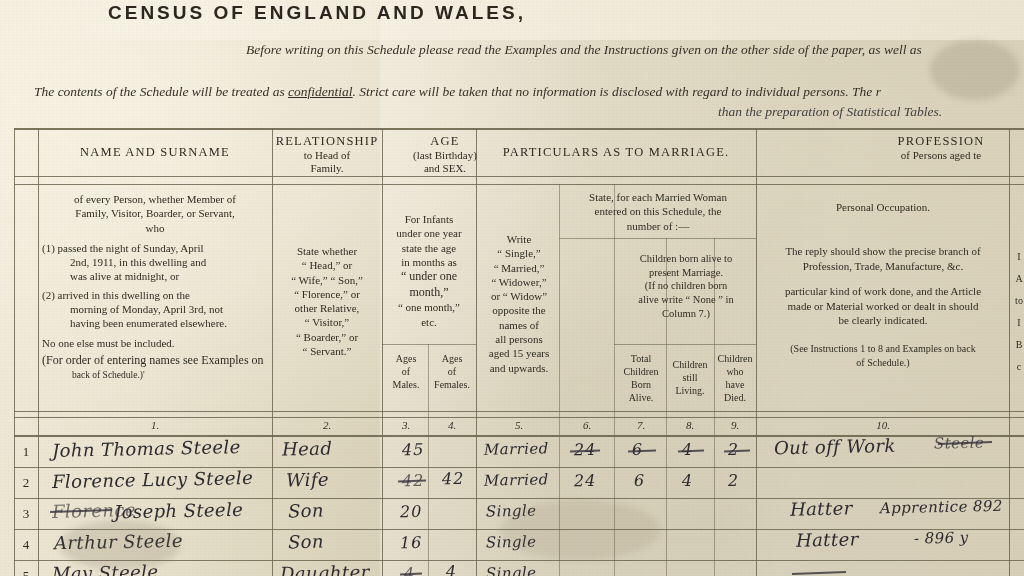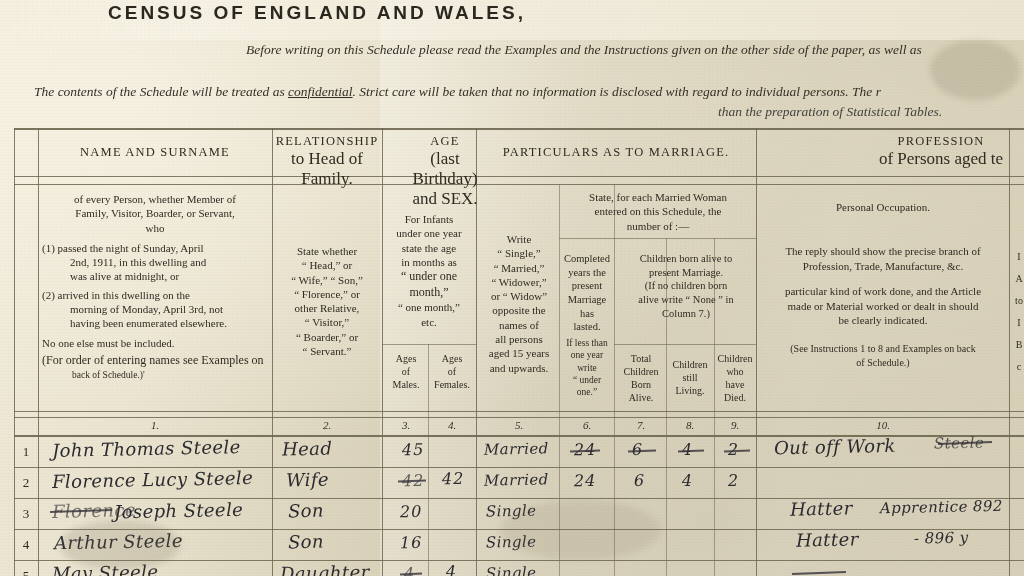--- a/index.html
+++ b/index.html
@@ -124,21 +124,21 @@
     color: #2e2b22;
     line-height: 1.18;
   }
   .hdr .big {
     font-size: 12.5px;
     letter-spacing: 1.2px;
     font-variant: small-caps;
     text-transform: uppercase;
   }
   .hdr .sm {
-    font-size: 17px;
+    font-size: 11px;
   }
   .body-cell {
     position: absolute;
     font-size: 11px;
     line-height: 1.3;
     color: #2e2b22;
     text-align: center;
   }
 
   
@@ -319,34 +319,20 @@
       <div>and upwards.</div>
     </div>
 
     <div class="body-cell" style="left:548px; top:62px; width:192px;">
       <div>State, for each Married Woman</div>
       <div>entered on this Schedule, the</div>
       <div>number of :—</div>
     </div>
     <div class="hline thin" style="left:545px; top:110px; width:197px; opacity:0.6;"></div>
 
-    <div class="body-cell" style="left:548px; top:124px; width:50px; font-size:10.5px;">
-      <div>Completed</div>
-      <div>years the</div>
-      <div>present</div>
-      <div>Marriage</div>
-      <div>has</div>
-      <div>lasted.</div>
-      <div style="height:3px"></div>
-      <div style="font-size:9.5px">If less than</div>
-      <div style="font-size:9.5px">one year</div>
-      <div style="font-size:9.5px">write</div>
-      <div style="font-size:9.5px">“ under</div>
-      <div style="font-size:9.5px">one.”</div>
-    </div>
 
     <div class="body-cell" style="left:604px; top:124px; width:136px; font-size:10.5px;">
       <div>Children born alive to</div>
       <div>present Marriage.</div>
       <div>(If no children born</div>
       <div>alive write “ None ” in</div>
       <div>Column 7.)</div>
     </div>
     <div class="hline thin" style="left:600px; top:216px; width:142px; opacity:0.6;"></div>
 

